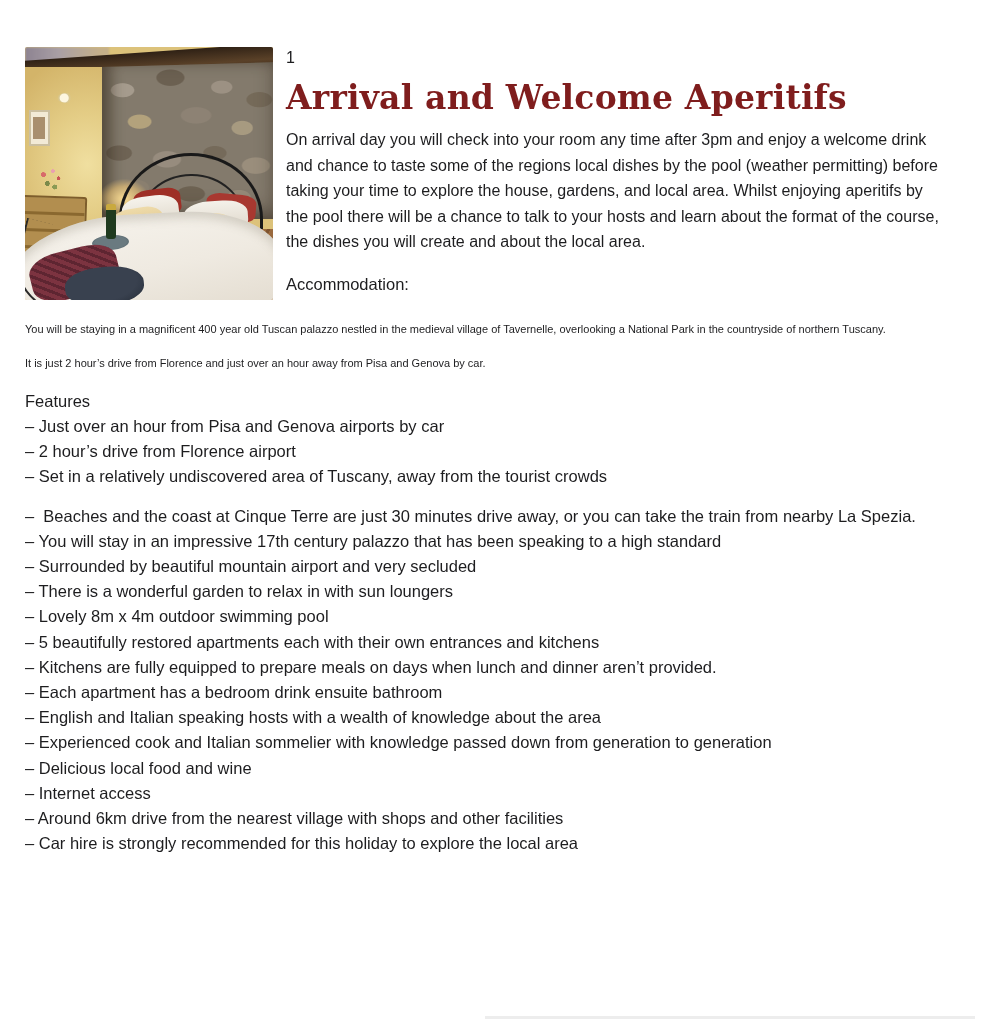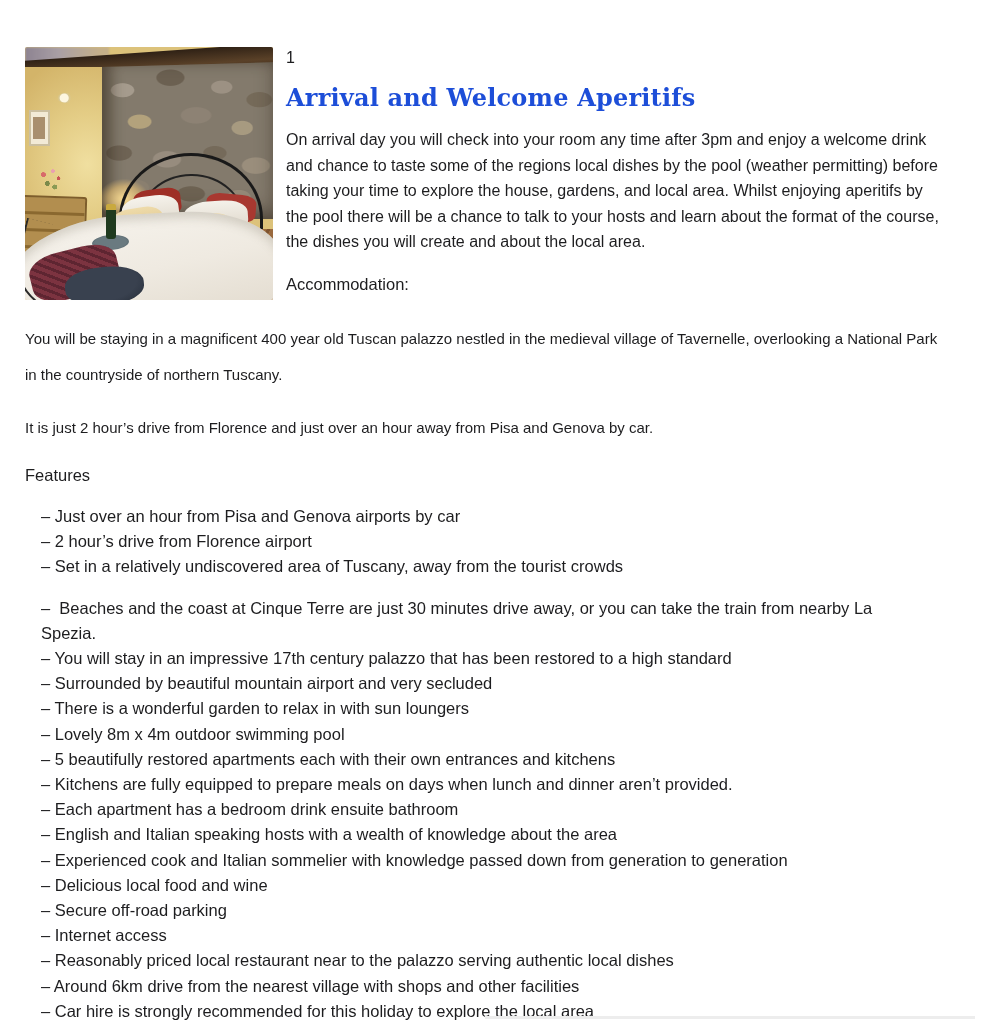--- a/index.html
+++ b/index.html
@@ -107,33 +107,33 @@
   .ph-clothes { left: 16%; top: 87%; width: 32%; height: 15%;
     background: radial-gradient(ellipse at 40% 40%, #39414f 0 60%, #242b36 100%);
     border-radius: 45%; transform: rotate(-5deg); }
 
   .intro-col { flex: 1; max-width: 657px; }
   .day-number { font-size: 16px; line-height: 22px; color: #1d1d1f; }
   .title {
     margin: 13px 0 0 0;
     font-family: "DejaVu Serif", serif;
     font-weight: 600;
-    font-size: 24px;
+    font-size: 33px;
     line-height: 32px;
     letter-spacing: 0.2px;
-    color: #1d4ed8;
+    color: #7f1d1d;
   }
   .intro { margin: 13px 0 0 0; font-size: 16px; line-height: 25.5px; }
   .accommodation-label { margin: 17px 0 0 0; font-size: 16.5px; line-height: 25px; }
 
   
   .main-text { margin-top: 21px; max-width: 920px; }
-  .main-text p { margin: 0 0 17px 0; font-size: 15px; line-height: 36px; }
+  .main-text p { margin: 0 0 17px 0; font-size: 11px; line-height: 17px; }
   .features-heading { font-size: 16.5px; line-height: 25px; }
-  .fgroup { margin: 16px; }
+  .fgroup { margin: 0; }
   .fgroup2 { margin-top: 14px; }
   .fitem { font-size: 16.5px; line-height: 25.2px; white-space: pre-wrap; }
 
   .bottom-divider {
     position: absolute; left: 485px; top: 1016px;
     width: 490px; height: 3px; background: #ededed;
   }
 </style>
 </head>
 <body>
@@ -188,33 +188,31 @@
       <div class="features-heading">Features</div>
 
       <div class="fgroup">
         <div class="fitem">– Just over an hour from Pisa and Genova airports by car</div>
         <div class="fitem">– 2 hour’s drive from Florence airport</div>
         <div class="fitem">– Set in a relatively undiscovered area of Tuscany, away from the tourist crowds</div>
       </div>
 
       <div class="fgroup fgroup2">
         <div class="fitem">–  Beaches and the coast at Cinque Terre are just 30 minutes drive away, or you can take the train from nearby La Spezia.</div>
-        <div class="fitem">– You will stay in an impressive 17th century palazzo that has been restored to a high standard</div>
+        <div class="fitem">– You will stay in an impressive 17th century palazzo that has been speaking to a high standard</div>
         <div class="fitem">– Surrounded by beautiful mountain airport and very secluded</div>
         <div class="fitem">– There is a wonderful garden to relax in with sun loungers</div>
         <div class="fitem">– Lovely 8m x 4m outdoor swimming pool</div>
         <div class="fitem">– 5 beautifully restored apartments each with their own entrances and kitchens</div>
         <div class="fitem">– Kitchens are fully equipped to prepare meals on days when lunch and dinner aren’t provided.</div>
         <div class="fitem">– Each apartment has a bedroom drink ensuite bathroom</div>
         <div class="fitem">– English and Italian speaking hosts with a wealth of knowledge about the area</div>
         <div class="fitem">– Experienced cook and Italian sommelier with knowledge passed down from generation to generation</div>
         <div class="fitem">– Delicious local food and wine</div>
-        <div class="fitem">– Secure off-road parking</div>
         <div class="fitem">– Internet access</div>
-        <div class="fitem">– Reasonably priced local restaurant near to the palazzo serving authentic local dishes</div>
         <div class="fitem">– Around 6km drive from the nearest village with shops and other facilities</div>
         <div class="fitem">– Car hire is strongly recommended for this holiday to explore the local area</div>
       </div>
     </div>
   </div>
 
 </div>
 
 <div class="bottom-divider"></div>
 

